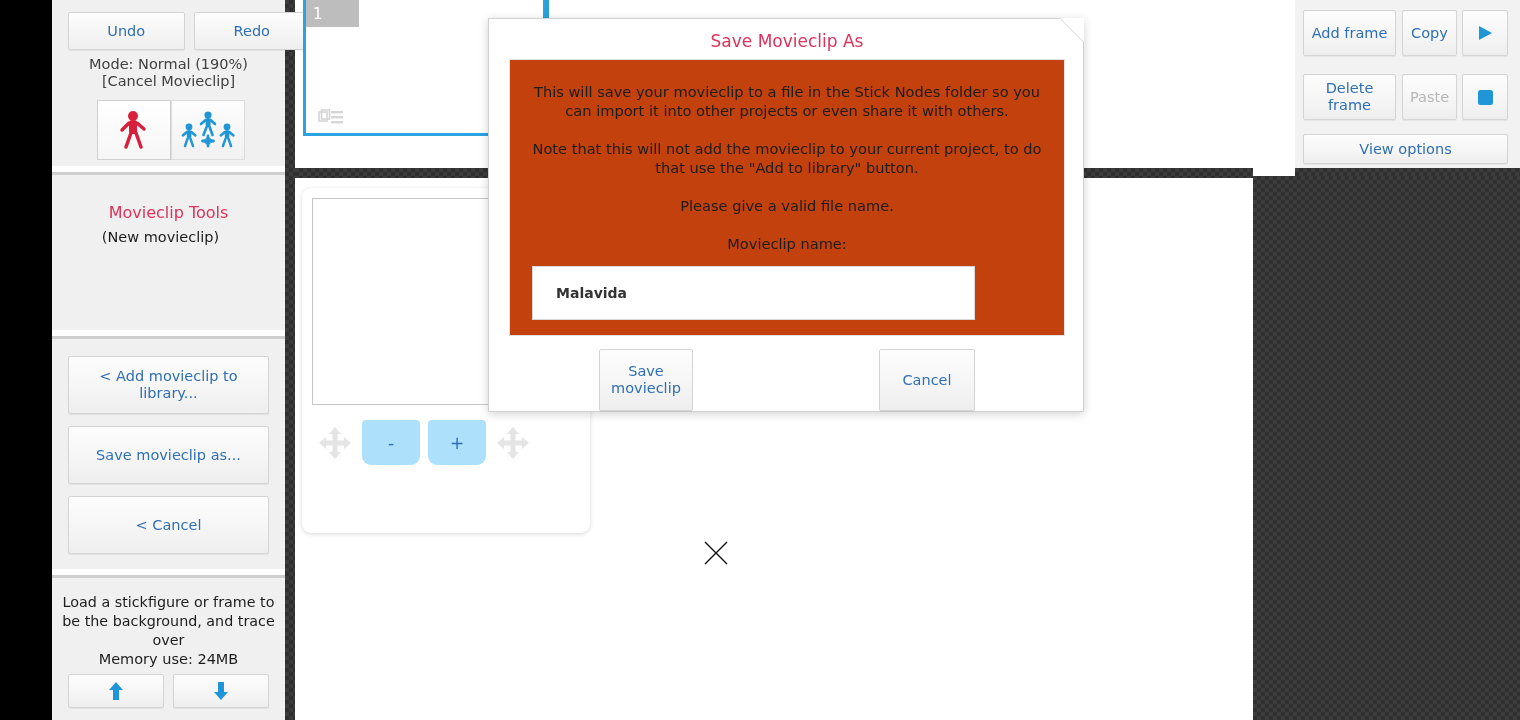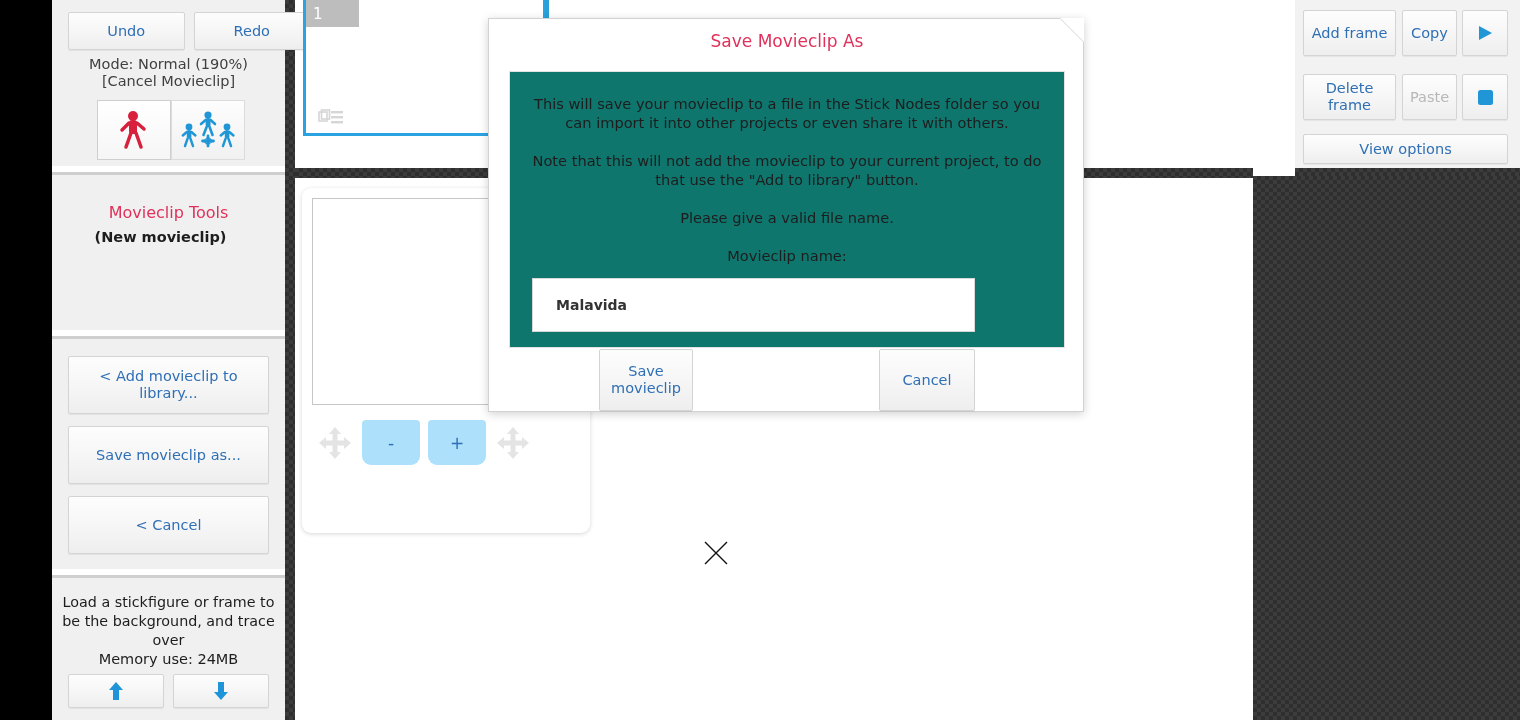--- a/index.html
+++ b/index.html
@@ -135,22 +135,22 @@
     position: absolute; right: -1px; top: -1px; width: 25px; height: 25px;
     background: linear-gradient(225deg, #ffffff 0%, #ffffff 48%, #e3e3e3 50%, #f4f4f4 100%);
     border-left: 1px solid #dcdcdc; border-bottom: 1px solid #dcdcdc;
     clip-path: polygon(0 0, 100% 0, 100% 100%);
   }
   .dialog-title {
     position: absolute; left: 0; top: 12px; width: 596px; text-align: center;
     color: #e0315b; font-size: 17px;
   }
   .dialog-body {
-    position: absolute; left: 20px; top: 52px; width: 556px; height: 277px;
-    border: 1px solid #e2e2e2; background: #0f766e;
+    position: absolute; left: 20px; top: 40px; width: 556px; height: 277px;
+    border: 1px solid #e2e2e2; background: #c2410c;
   }
   .dlg-p { text-align: center; color: #1d1d1d; font-size: 14.6px; line-height: 19px; padding: 0 18px; }
   .name-input {
     position: absolute; left: 22px; top: 206px; width: 443px; height: 54px;
     border: 1px solid #d8d8d8; background: #fff;
     color: #333; font-weight: bold; font-size: 14px;
     font-family: "DejaVu Sans", "Liberation Sans", sans-serif;
     padding: 0 23px; outline: none;
   }
   .dlg-btn { position: absolute; }
@@ -215,21 +215,21 @@
             </g>
           </svg>
         </span>
       </div>
     </div>
 
     <div style="position:absolute;left:0;top:166px;width:233px;height:6px;background:#fff;"></div>
     <div style="position:absolute;left:0;top:172px;width:233px;height:3px;background:#cfcfcf;"></div>
 
     <div class="sb-title" style="position:absolute;left:0;top:203px;width:233px;">Movieclip Tools</div>
-    <div class="sb-sub" style="position:absolute;left:0;top:229px;width:217px;font-weight:bold;">(New movieclip)</div>
+    <div class="sb-sub" style="position:absolute;left:0;top:229px;width:217px;">(New movieclip)</div>
 
 
     <div style="position:absolute;left:0;top:330px;width:233px;height:6px;background:#fff;"></div>
     <div style="position:absolute;left:0;top:336px;width:233px;height:3px;background:#cfcfcf;"></div>
 
     <div class="btn big-btn" style="top:356px;">&lt; Add movieclip to library...</div>
     <div class="btn big-btn" style="top:426px;">Save movieclip as...</div>
     <div class="btn big-btn" style="top:496px;">&lt; Cancel</div>
 
     <div style="position:absolute;left:0;top:569px;width:233px;height:6px;background:#fff;"></div>

